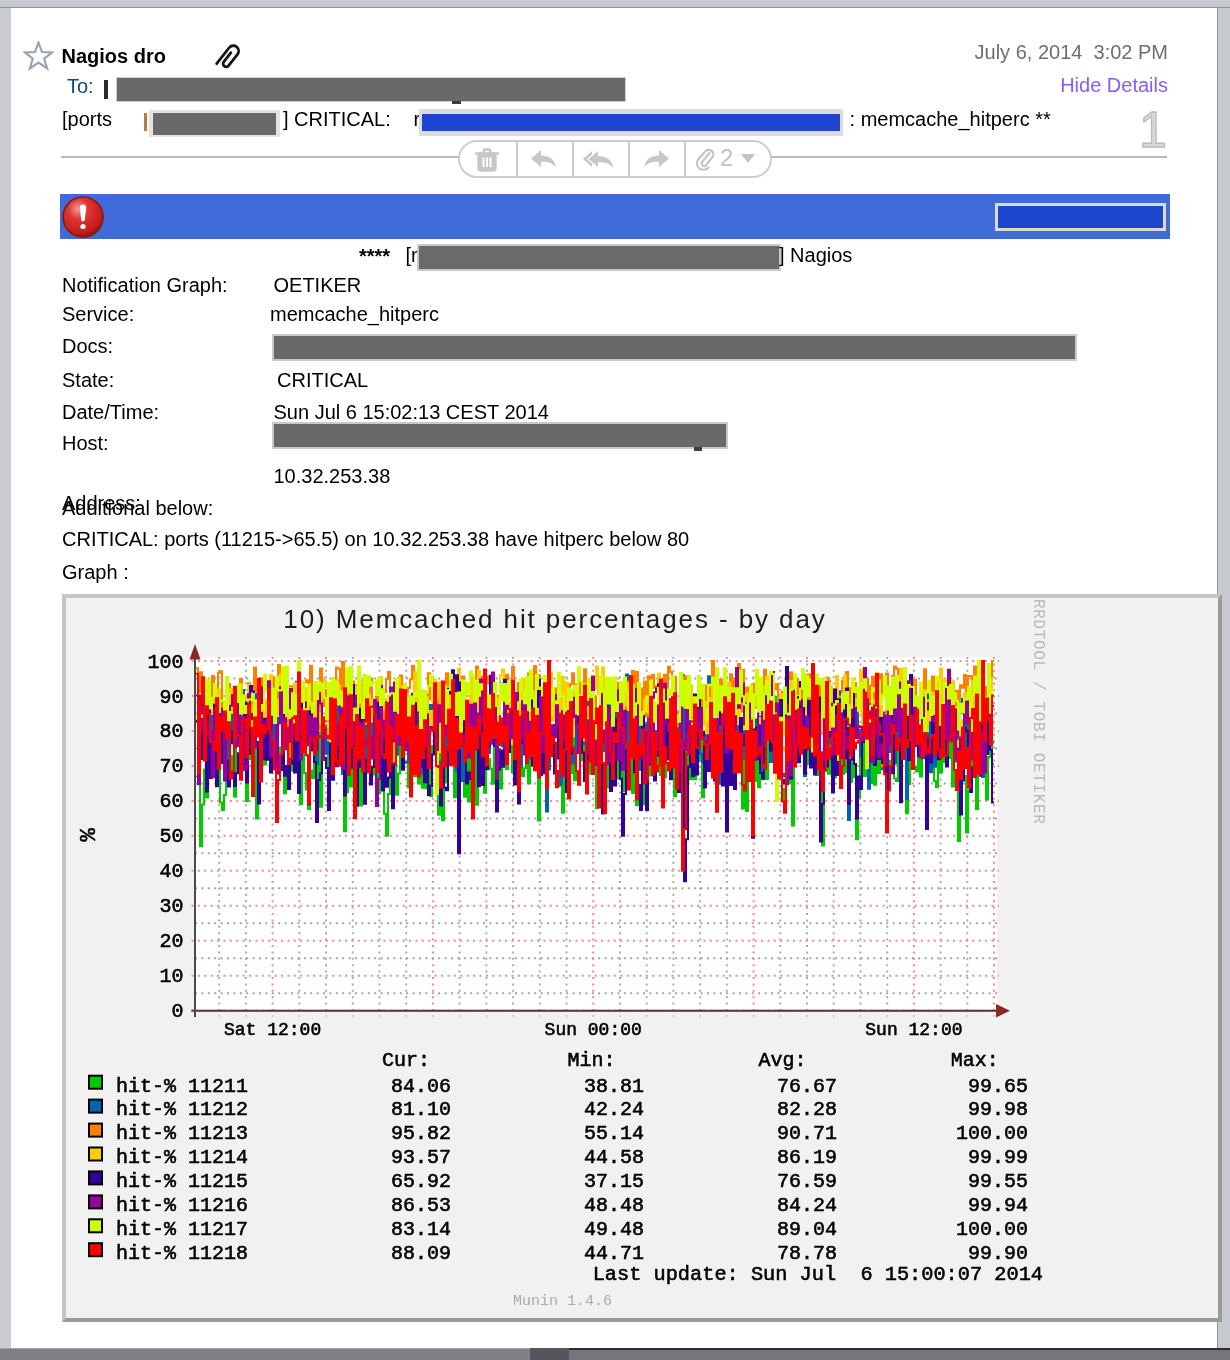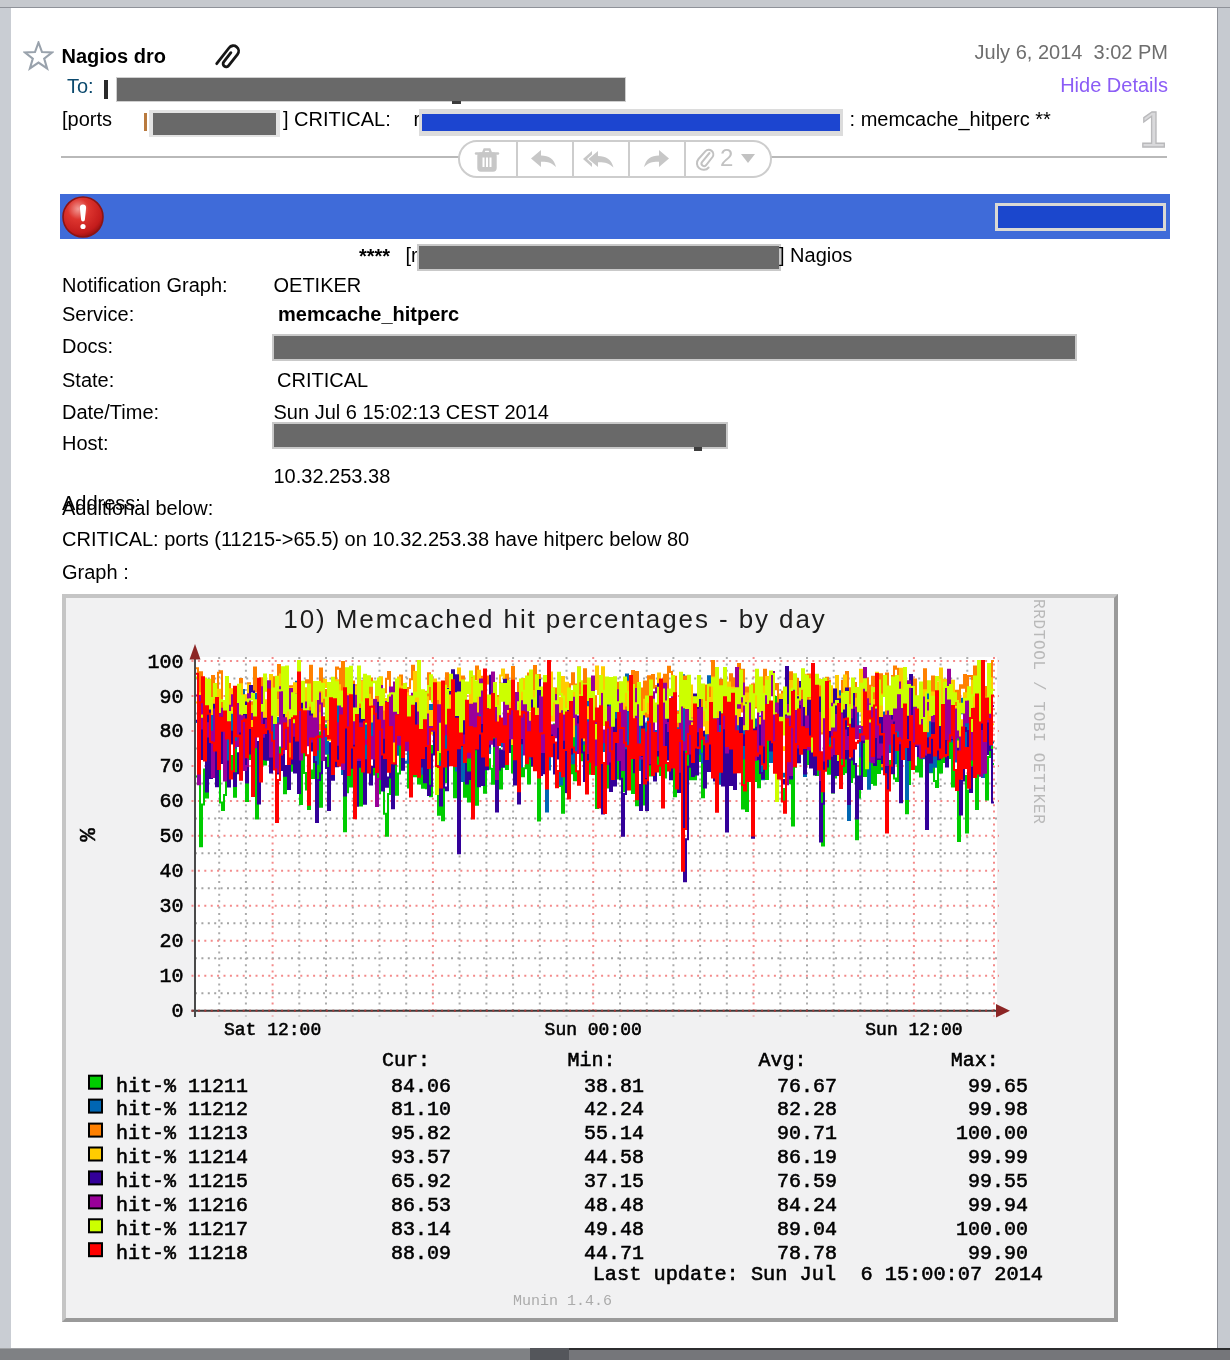--- a/index.html
+++ b/index.html
@@ -93,37 +93,37 @@
 <div class="abs" style="left:995px;top:203px;width:171px;height:28px;background:#1b47cd;border:3px solid #dad9d4"></div>
 
 <div class="t" style="left:359px;top:246px;font-weight:bold">****</div>
 <div class="t" style="left:400px;top:244.5px"> [r</div>
 <div class="abs" style="left:419px;top:246px;width:360px;height:23px;background:#6a6a6a;box-shadow:0 0 0 2px #c9c9c9"></div>
 <div class="t" style="left:779px;top:244.5px">] Nagios</div>
 
 <div class="t" style="left:62px;top:274.7px">Notification Graph:</div>
 <div class="t" style="left:273.5px;top:274.7px">OETIKER</div>
 <div class="t" style="left:62px;top:303.9px">Service:</div>
-<div class="t" style="left:278px;top:303.9px;font-weight:bold">memcache_hitperc</div>
+<div class="t" style="left:270px;top:303.9px;font-weight:normal">memcache_hitperc</div>
 <div class="t" style="left:62px;top:336px">Docs:</div>
 <div class="bar" style="left:274px;top:336px;width:801px;height:23px;box-shadow:0 0 0 2px #c9c9c9"></div>
 <div class="t" style="left:62px;top:370.4px">State:</div>
 <div class="t" style="left:277px;top:370.4px">CRITICAL</div>
 <div class="t" style="left:62px;top:402.3px">Date/Time:</div>
 <div class="t" style="left:273.5px;top:402.3px">Sun Jul 6 15:02:13 CEST 2014</div>
 <div class="t" style="left:62px;top:433px">Host:</div>
 <div class="bar" style="left:274px;top:424px;width:452px;height:23px;box-shadow:0 0 0 2px #c9c9c9"></div>
 <div class="abs" style="left:694px;top:447px;width:8px;height:4px;background:#3e3e3e"></div>
 <div class="t" style="left:62px;top:493px">Address:</div>
 <div class="t" style="left:273.5px;top:466.1px">10.32.253.38</div>
 <div class="t" style="left:62px;top:498px">Additional below:</div>
 <div class="t" style="left:62px;top:529px">CRITICAL: ports (11215-&gt;65.5) on 10.32.253.38 have hitperc below 80</div>
 <div class="t" style="left:62px;top:561.8px">Graph :</div>
 
-<div class="abs" style="left:62px;top:594px;width:1056px;height:728px;border:4px solid;border-color:#c5c5c5 #9a9a9a #9a9a9a #c5c5c5;background:#f1f1f2"><svg id="graph" width="986" height="720" viewBox="0 0 986 720">
+<div class="abs" style="left:62px;top:594px;width:1160px;height:728px;border:4px solid;border-color:#c5c5c5 #9a9a9a #9a9a9a #c5c5c5;background:#f1f1f2"><svg id="graph" width="986" height="720" viewBox="0 0 986 720">
 <rect x="0" y="0" width="986" height="720" fill="#f1f1f2"></rect>
 <rect x="129" y="59" width="802" height="353.7" fill="#ffffff"></rect>
 <text x="489" y="29.5" text-anchor="middle" font-family="Liberation Sans" font-size="26" letter-spacing="1.9" fill="#1c1c1c">10) Memcached hit percentages - by day</text>
 <line x1="153.2" y1="59" x2="153.2" y2="418.5" stroke="#ababab" stroke-width="2" stroke-dasharray="2 4.4"></line>
 <line x1="179.9" y1="59" x2="179.9" y2="418.5" stroke="#ababab" stroke-width="2" stroke-dasharray="2 4.4"></line>
 <line x1="206.6" y1="59" x2="206.6" y2="418.5" stroke="#f38a8a" stroke-width="2" stroke-dasharray="2 4.4"></line>
 <line x1="233.3" y1="59" x2="233.3" y2="418.5" stroke="#ababab" stroke-width="2" stroke-dasharray="2 4.4"></line>
 <line x1="260.0" y1="59" x2="260.0" y2="418.5" stroke="#ababab" stroke-width="2" stroke-dasharray="2 4.4"></line>
 <line x1="286.8" y1="59" x2="286.8" y2="418.5" stroke="#ababab" stroke-width="2" stroke-dasharray="2 4.4"></line>
 <line x1="313.5" y1="59" x2="313.5" y2="418.5" stroke="#ababab" stroke-width="2" stroke-dasharray="2 4.4"></line>

